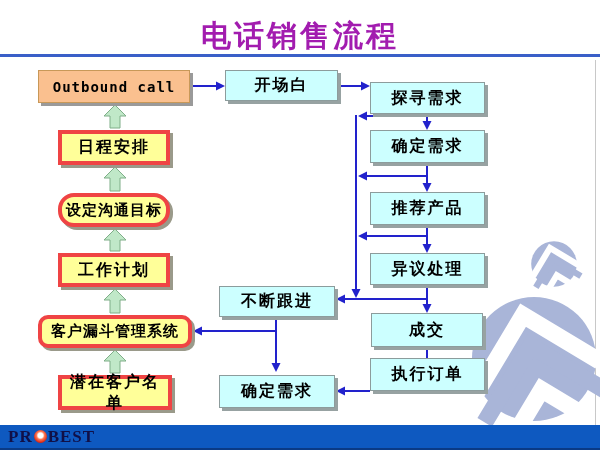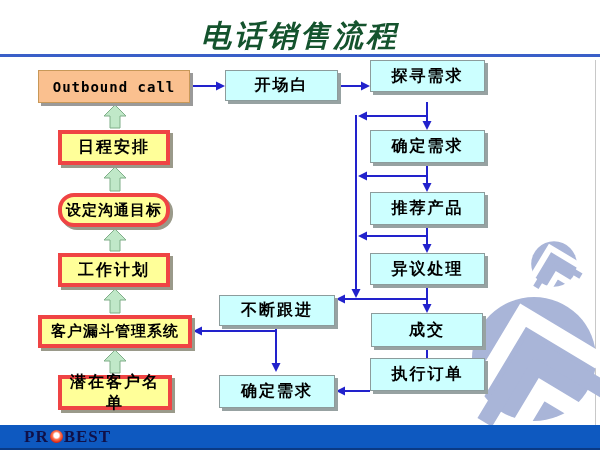--- a/index.html
+++ b/index.html
@@ -3,23 +3,22 @@
 <meta charset="utf-8">
 <style>
   html,body{margin:0;padding:0;background:#fff;}
   .slide{
     position:relative;width:600px;height:451px;background:#FFFFFF;
     overflow:hidden;font-family:"Liberation Serif",serif;
   }
   
   .title{
     position:absolute;left:0;top:16px;width:600px;text-align:center;
-    font-size:30px;font-weight:bold;color:#14532d;letter-spacing:3px;
+    font-size:30px;font-weight:bold;color:#a21caf;letter-spacing:3px;
     font-family:"Liberation Serif",serif;
-    font-style:italic;
   }
   .title-rule{position:absolute;left:0;top:54px;width:600px;height:3px;background:#3A5FC8;}
   .right-edge-line{position:absolute;left:595px;top:60px;width:1px;height:365px;background:#C8C8C8;}
 
   
   .node{
     position:absolute;display:flex;align-items:center;justify-content:center;
     box-sizing:border-box;font-weight:bold;color:#000;font-size:16px;
     letter-spacing:2px;text-align:center;z-index:3;
     font-family:"Liberation Serif",serif;
@@ -38,21 +37,21 @@
   .wm-small{left:525px;top:235px;}
   .wm-large{left:455px;top:280px;}
 
   
   .footer-bar{
     position:absolute;left:0;top:425px;width:600px;height:23px;background:#0E59C0;z-index:4;
     display:flex;align-items:center;
   }
   .footer-underline{position:absolute;left:0;top:448px;width:600px;height:2px;background:#0A3A85;z-index:4;}
   .brand{
-    margin-left:24px;font-family:"Liberation Serif",serif;font-weight:bold;
+    margin-left:8px;font-family:"Liberation Serif",serif;font-weight:bold;
     font-size:17px;color:#101048;letter-spacing:1px;display:flex;align-items:center;
   }
   .o-dot{
     display:inline-block;width:13px;height:13px;border-radius:50%;margin:0 1px;
     background:radial-gradient(circle at 50% 42%, #ffffff 0 2.5px, #ff7a55 4px, #DC2612 7px);
   }
 </style>
 </head>
 <body>
 
@@ -133,38 +132,38 @@
   </div>
   <div class="node yellow" style="left:58px;top:130px;width:112px;height:35px;">
     <span>日程安排</span>
   </div>
   <div class="node yellow tight" style="left:58px;top:193px;width:112px;height:34px;border-radius:16px;">
     <span>设定沟通目标</span>
   </div>
   <div class="node yellow" style="left:58px;top:253px;width:112px;height:34px;">
     <span>工作计划</span>
   </div>
-  <div class="node yellow tight" style="left:38px;top:315px;width:154px;height:33px;">
+  <div class="node yellow tight" style="left:38px;top:315px;width:154px;height:33px;border-radius:10px;">
     <span>客户漏斗管理系统</span>
   </div>
   <div class="node yellow" style="left:58px;top:375px;width:114px;height:35px;">
     <span>潜在客户名单</span>
   </div>
 
   <div class="node cyan" style="left:225px;top:70px;width:113px;height:31px;">
     <span>开场白</span>
   </div>
-  <div class="node cyan" style="left:219px;top:295px;width:116px;height:31px;">
+  <div class="node cyan" style="left:219px;top:286px;width:116px;height:31px;">
     <span>不断跟进</span>
   </div>
   <div class="node cyan" style="left:219px;top:375px;width:116px;height:33px;">
     <span>确定需求</span>
   </div>
 
-  <div class="node cyan" style="left:370px;top:60px;width:115px;height:32px;">
+  <div class="node cyan" style="left:370px;top:82px;width:115px;height:32px;">
     <span>探寻需求</span>
   </div>
   <div class="node cyan" style="left:370px;top:130px;width:115px;height:33px;">
     <span>确定需求</span>
   </div>
   <div class="node cyan" style="left:370px;top:192px;width:115px;height:33px;">
     <span>推荐产品</span>
   </div>
   <div class="node cyan" style="left:370px;top:253px;width:115px;height:32px;">
     <span>异议处理</span>

